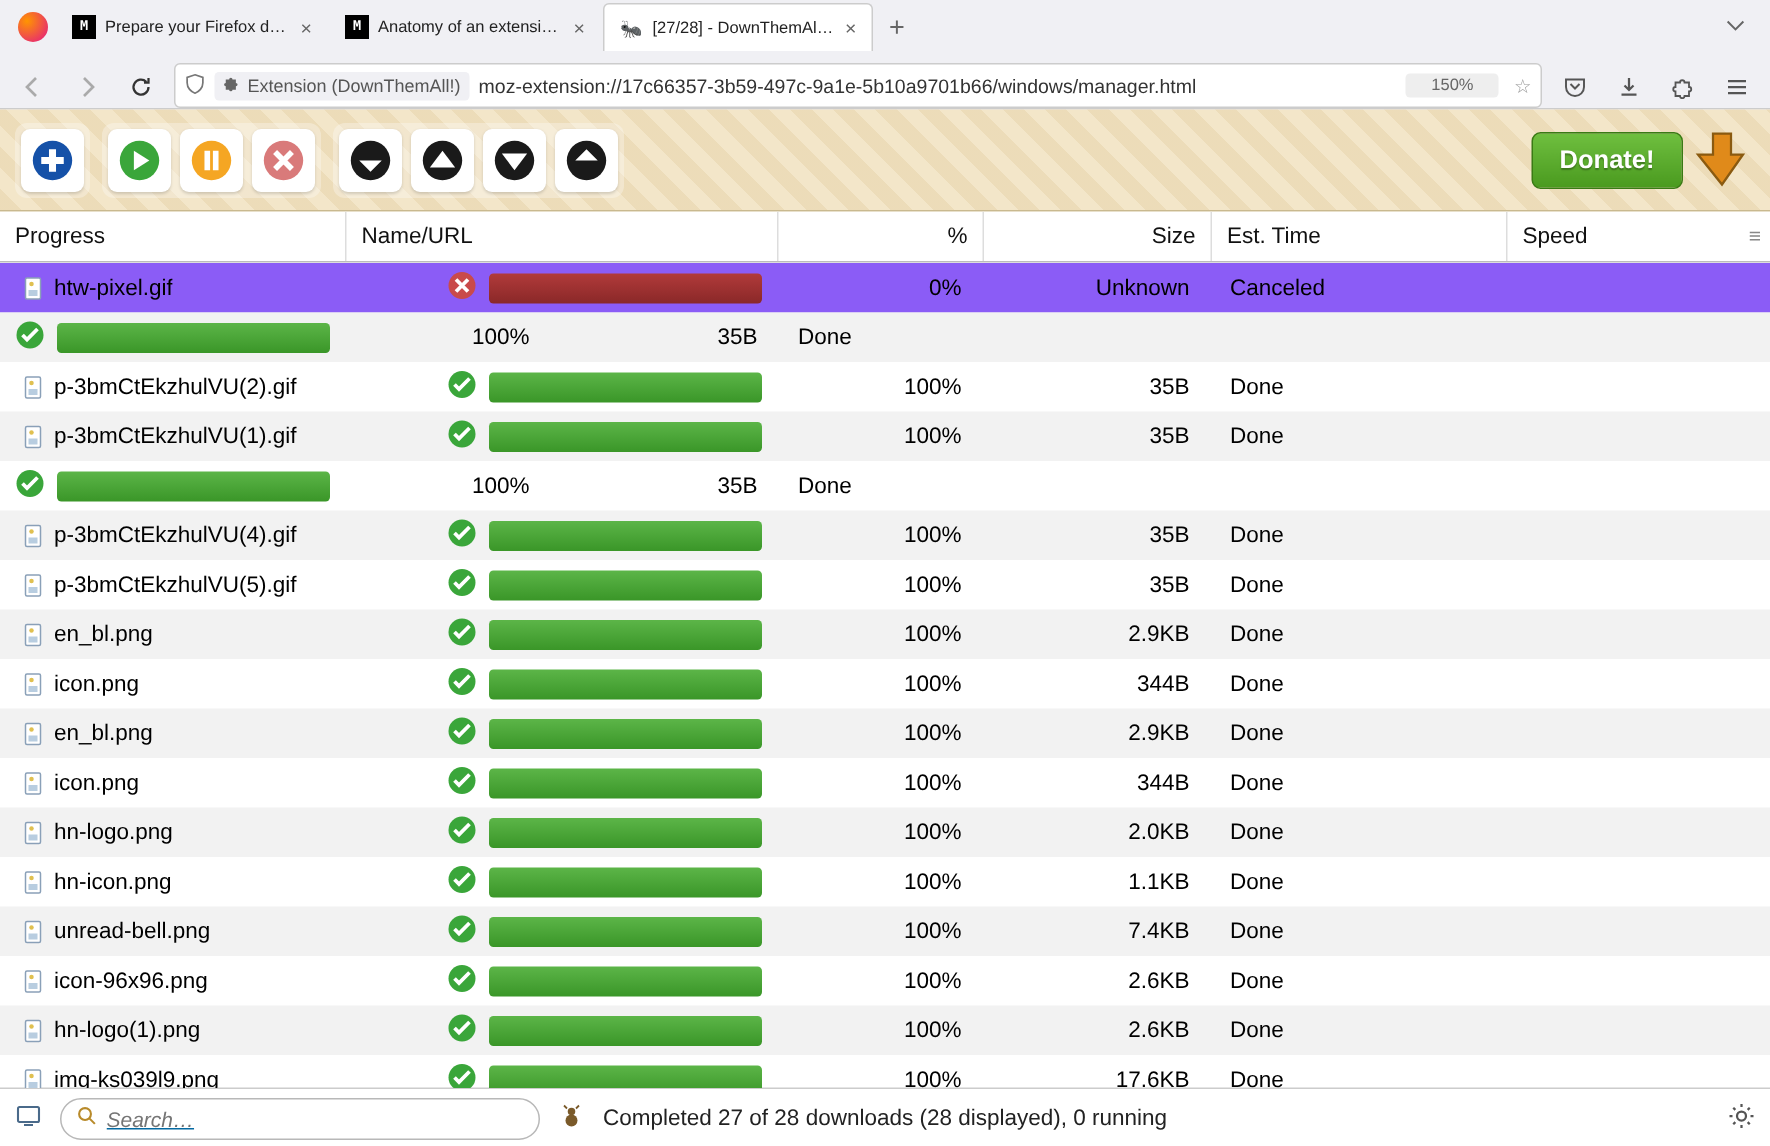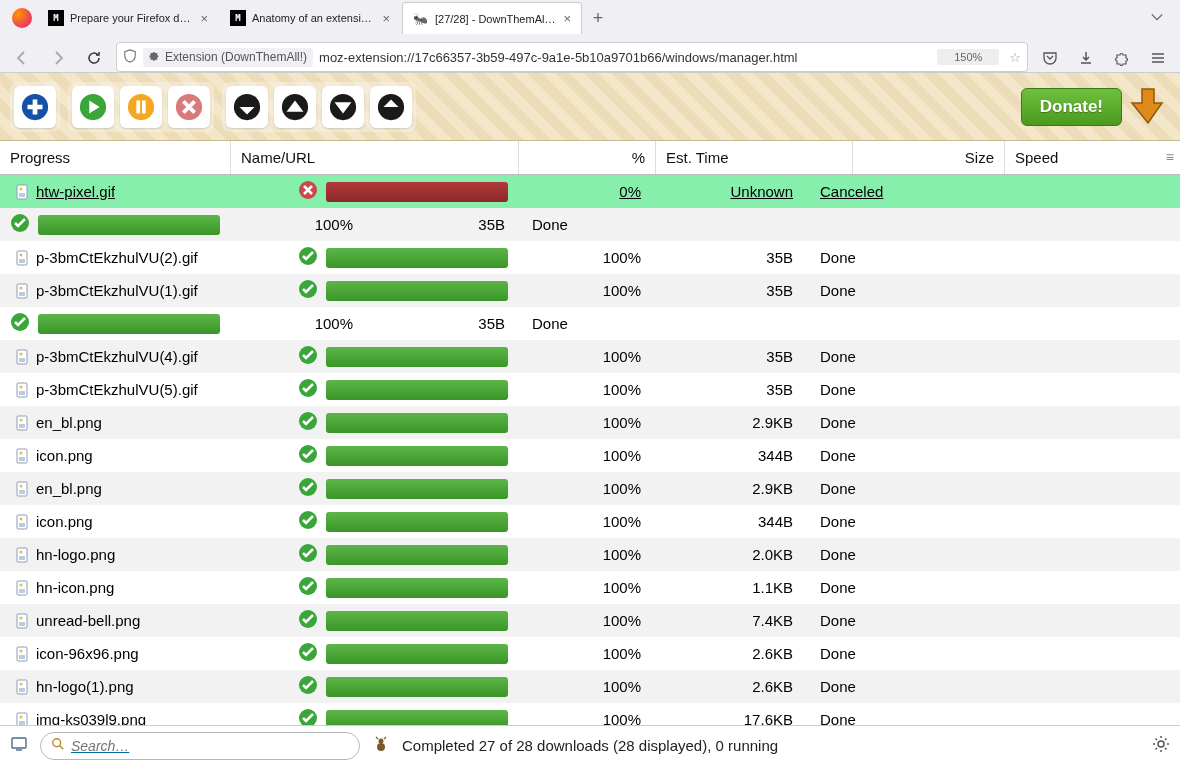--- a/index.html
+++ b/index.html
@@ -46,21 +46,21 @@
 .col-progress { width: 231px; }
 .col-percent { width: 137px; justify-content: flex-end; }
 .col-size { width: 152px; justify-content: flex-end; }
 .col-est { width: 197px; }
 .col-speed { flex: 1; border-right: none; }
 .header-menu { position: absolute; right: 6px; top: 8px; color: #888; cursor: pointer; font-size: 14px; }
 
 .table-body { height: calc(100% - 34px); overflow-y: scroll; }
 .row { display: flex; height: 33px; align-items: center; font-size: 15px; }
 .row:nth-child(even) { background: #f2f2f2; }
-.row.selected { background: #86efac; text-decoration: underline; }
+.row.selected { background: #8b5cf6; }
 .row .col { height: 100%; border-right: 1px solid transparent; }
 .row .col-name { display: flex; align-items: center; gap: 6px; padding-left: 14px; overflow: hidden; }
 .file-icon { width: 16px; height: 16px; flex-shrink: 0; }
 .file-name { white-space: nowrap; overflow: hidden; text-overflow: ellipsis; }
 .row .col-progress { display: flex; align-items: center; gap: 8px; }
 .status-icon { width: 20px; height: 20px; flex-shrink: 0; }
 .progress-bar { flex: 1; height: 20px; border-radius: 3px; }
 .progress-bar.done { background: linear-gradient(#5cb548,#3a9628); }
 .progress-bar.canceled { background: linear-gradient(#b13a3a,#8a2828); }
 .row .col-percent { padding-right: 14px; }
@@ -232,22 +232,22 @@
           <path d="M16 6h12v14h8L22 40 6 20h10z" fill="#e08a1a" stroke="#8a5a10" stroke-width="1.5"></path>
         </svg></div>
   </div>
 </div>
 
 <div class="table-wrap">
   <div class="table-header">
     <div class="col col-progress">Progress</div>
     <div class="col col-name">Name/URL</div>
     <div class="col col-percent">%</div>
+    <div class="col col-size">Size</div>
     <div class="col col-est">Est. Time</div>
-    <div class="col col-size">Size</div>
     <div class="col col-speed">Speed</div>
     <div class="header-menu">≡</div>
   </div>
   <div class="table-body" id="table-body">
       <div class="row selected">
         <div class="col col-name">
           <svg class="file-icon" viewBox="0 0 16 16">
             <rect x="3" y="1" width="10" height="14" rx="1" fill="#fff" stroke="#8aa0b8"></rect>
             <rect x="5" y="9" width="6" height="4" fill="#b8cde0"></rect>
             <circle cx="7" cy="5" r="1.5" fill="#e0c050"></circle>

